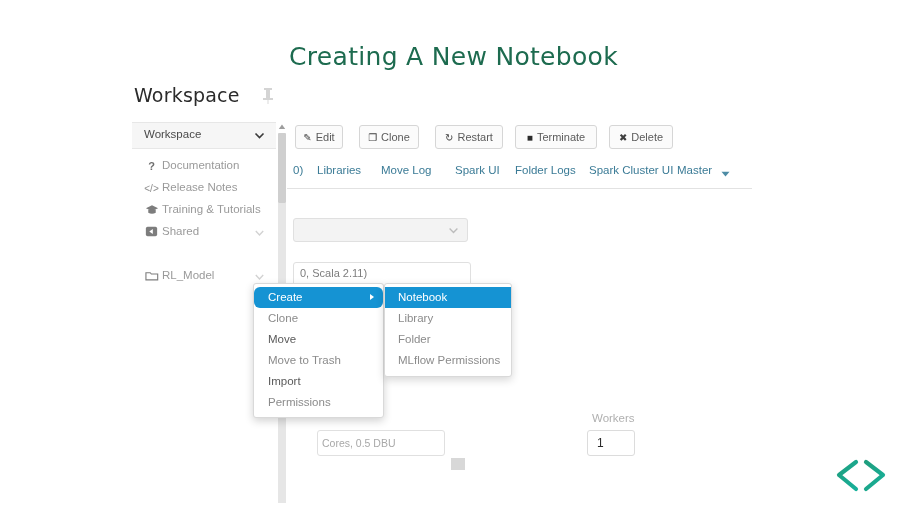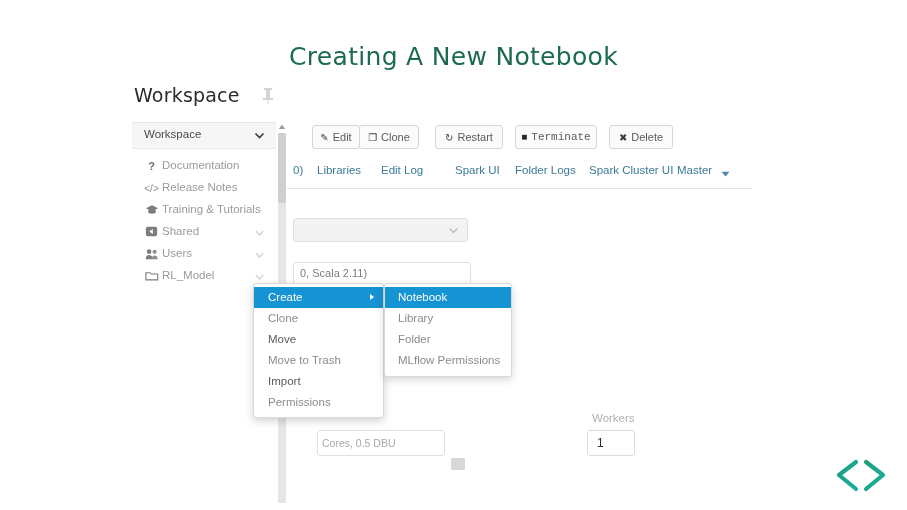--- a/index.html
+++ b/index.html
@@ -360,20 +360,21 @@
     height: 21px;
     line-height: 21px;
     padding: 0 10px 0 14px;
     font-size: 11.5px;
     color: #8b8b8b;
     white-space: nowrap;
   }
   .cm-item.is-active {
     background: #1593d3;
     color: #ffffff;
+    border-radius: 6px;
   }
   .cm-item.is-dark { color: #5a5a5a; }
   .cm-arrow {
     position: absolute;
     right: 9px;
     top: 7px;
     width: 0; height: 0;
     border-left: 4px solid #b7b7b7;
     border-top: 3.5px solid transparent;
     border-bottom: 3.5px solid transparent;
@@ -467,34 +468,20 @@
           <rect x="1" y="2" width="13" height="11" rx="2" fill="#7d7d7d"></rect>
           <path d="M5 7.5 L9 4.6 L9 10.4 Z" fill="#ffffff"></path>
         </svg>
       </span>
       <span class="ws-lbl">Shared</span>
       <svg class="ws-caret" viewBox="0 0 9 8">
         <path d="M0.8 2 L4.5 6 L8.2 2" fill="none" stroke="#6b6b6b" stroke-width="1.4"></path>
       </svg>
     </div>
 
-    <div class="ws-item" style="top:164px">
-      <span class="ws-ico">
-        <svg viewBox="0 0 15 15" width="14" height="14">
-          <circle cx="4.4" cy="5" r="2.5" fill="#7d7d7d"></circle>
-          <circle cx="10.3" cy="5.2" r="2.2" fill="#8f8f8f"></circle>
-          <path d="M0.8 13 Q0.8 8.6 4.4 8.6 Q8 8.6 8 13 Z" fill="#7d7d7d"></path>
-          <path d="M7.4 13 Q7.4 9 10.3 9 Q13.6 9 13.6 13 Z" fill="#8f8f8f"></path>
-        </svg>
-      </span>
-      <span class="ws-lbl">Users</span>
-      <svg class="ws-caret" viewBox="0 0 9 8">
-        <path d="M0.8 2 L4.5 6 L8.2 2" fill="none" stroke="#6b6b6b" stroke-width="1.4"></path>
-      </svg>
-    </div>
 
     <div class="ws-item" style="top:186px">
       <span class="ws-ico">
         <svg viewBox="0 0 15 15" width="14" height="14">
           <path d="M1 4 L5.6 4 L6.8 5.4 L13.6 5.4 L13.6 11.6 L1 11.6 Z" fill="none" stroke="#7d7d7d" stroke-width="1.2"></path>
         </svg>
       </span>
       <span class="ws-lbl">RL_Model</span>
       <svg class="ws-caret" viewBox="0 0 9 8">
         <path d="M0.8 2 L4.5 6 L8.2 2" fill="none" stroke="#6b6b6b" stroke-width="1.4"></path>
@@ -505,41 +492,41 @@
     <svg id="ws-scroll-up" viewBox="0 0 8 8">
       <path d="M4 1.4 L7.2 6 L0.8 6 Z" fill="#9d9d9d"></path>
     </svg>
     <div id="ws-scroll-rail"></div>
     <div id="ws-scroll-thumb"></div>
   </div>
 
   <div id="cluster-area">
 
     <div id="cluster-toolbar">
-      <div class="tb-btn" style="left:25px;  width:48px;">
+      <div class="tb-btn" style="left:8px;  width:48px;">
         <span class="tb-ico">✎</span><span>Edit</span>
       </div>
       <div class="tb-btn" style="left:72px; width:60px;">
         <span class="tb-ico">❐</span><span>Clone</span>
       </div>
       <div class="tb-btn" style="left:148px;width:68px;">
         <span class="tb-ico">↻</span><span>Restart</span>
       </div>
-      <div class="tb-btn is-terminate" style="left:228px;width:82px;font-family:Liberation Mono, monospace;">
+      <div class="tb-btn is-terminate" style="left:228px;width:82px;">
         <span class="tb-ico">■</span><span>Terminate</span>
       </div>
       <div class="tb-btn" style="left:322px;width:64px;">
         <span class="tb-ico">✖</span><span>Delete</span>
       </div>
     </div>
 
     <div id="cluster-tabs">
       <div class="cl-tab" style="left:6px;">0)</div>
       <div class="cl-tab" style="left:30px;">Libraries</div>
-      <div class="cl-tab" style="left:94px;">Edit Log</div>
+      <div class="cl-tab" style="left:94px;">Move Log</div>
       <div class="cl-tab" style="left:168px;">Spark UI</div>
       <div class="cl-tab" style="left:228px;">Folder Logs</div>
       <div class="cl-tab" style="left:302px;">Spark Cluster UI</div>
       <div class="cl-tab" style="left:390px;">Master</div>
       <svg class="cl-tab" style="left:434px;top:11px;width:9px;height:6px;" viewBox="0 0 9 6">
         <path d="M0.5 0.8 L8.5 0.8 L4.5 5.4 Z" fill="#4d8ca5"></path>
       </svg>
     </div>
 
     <div id="cl-select">

